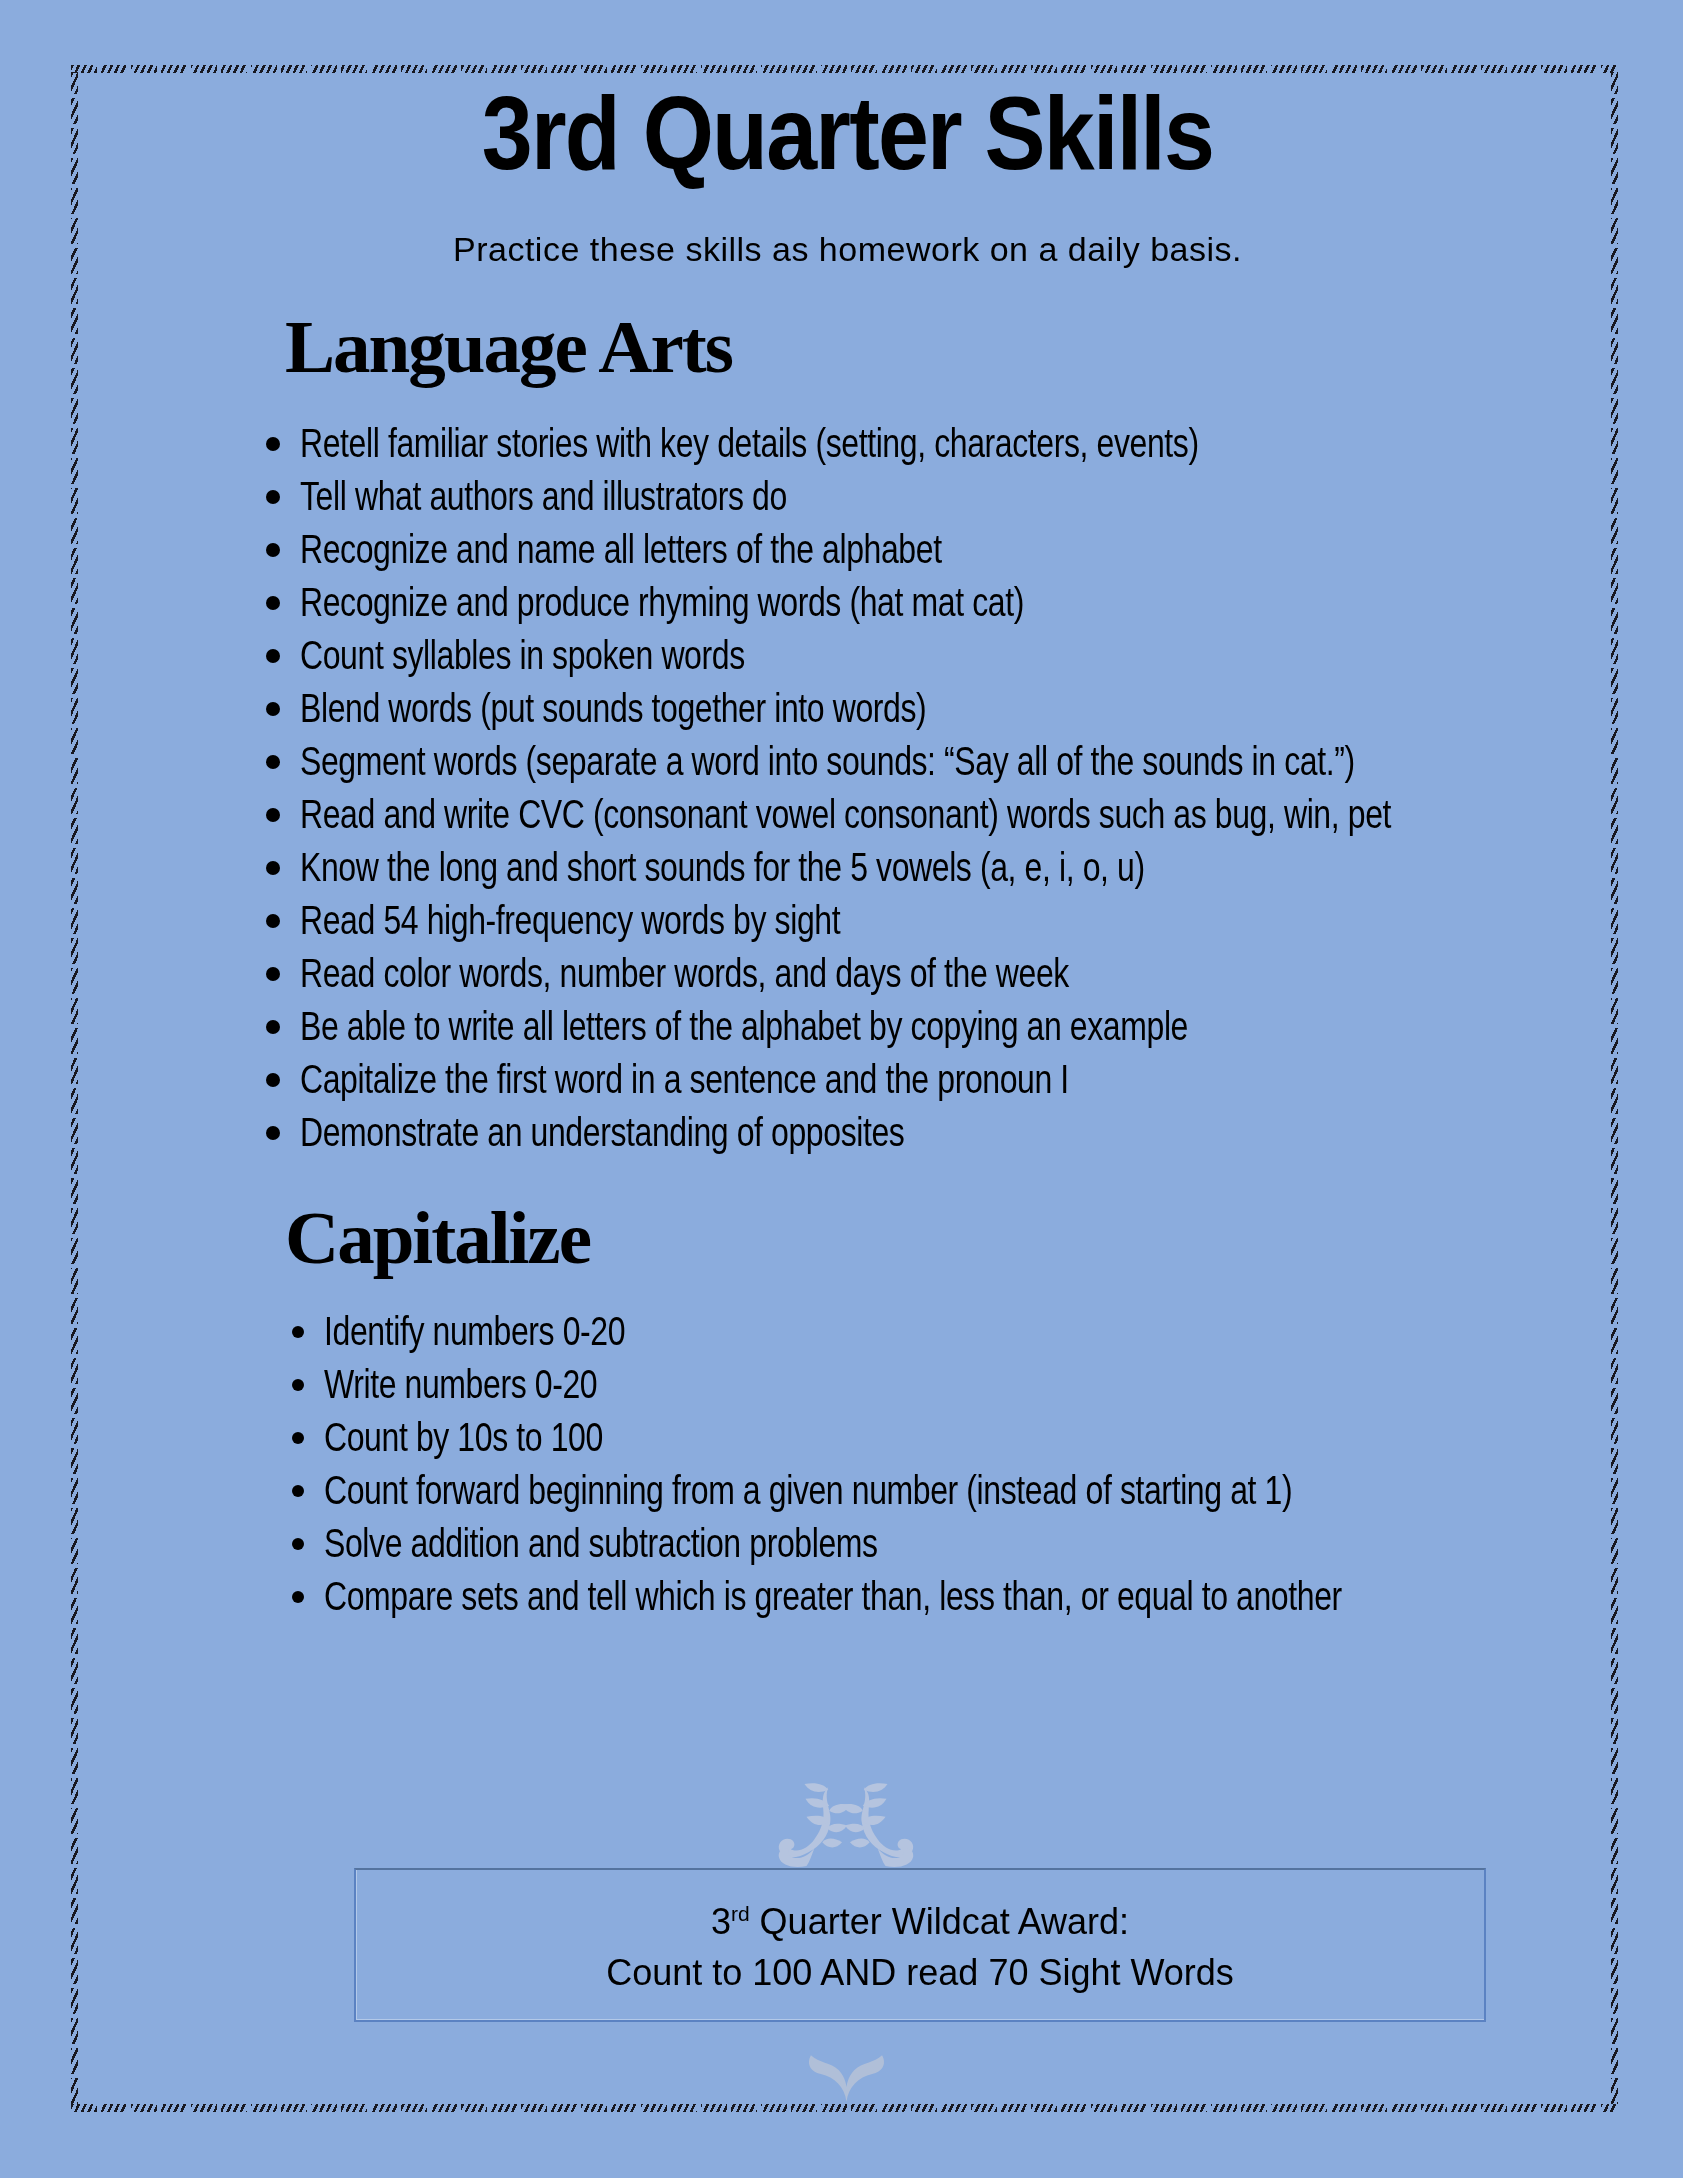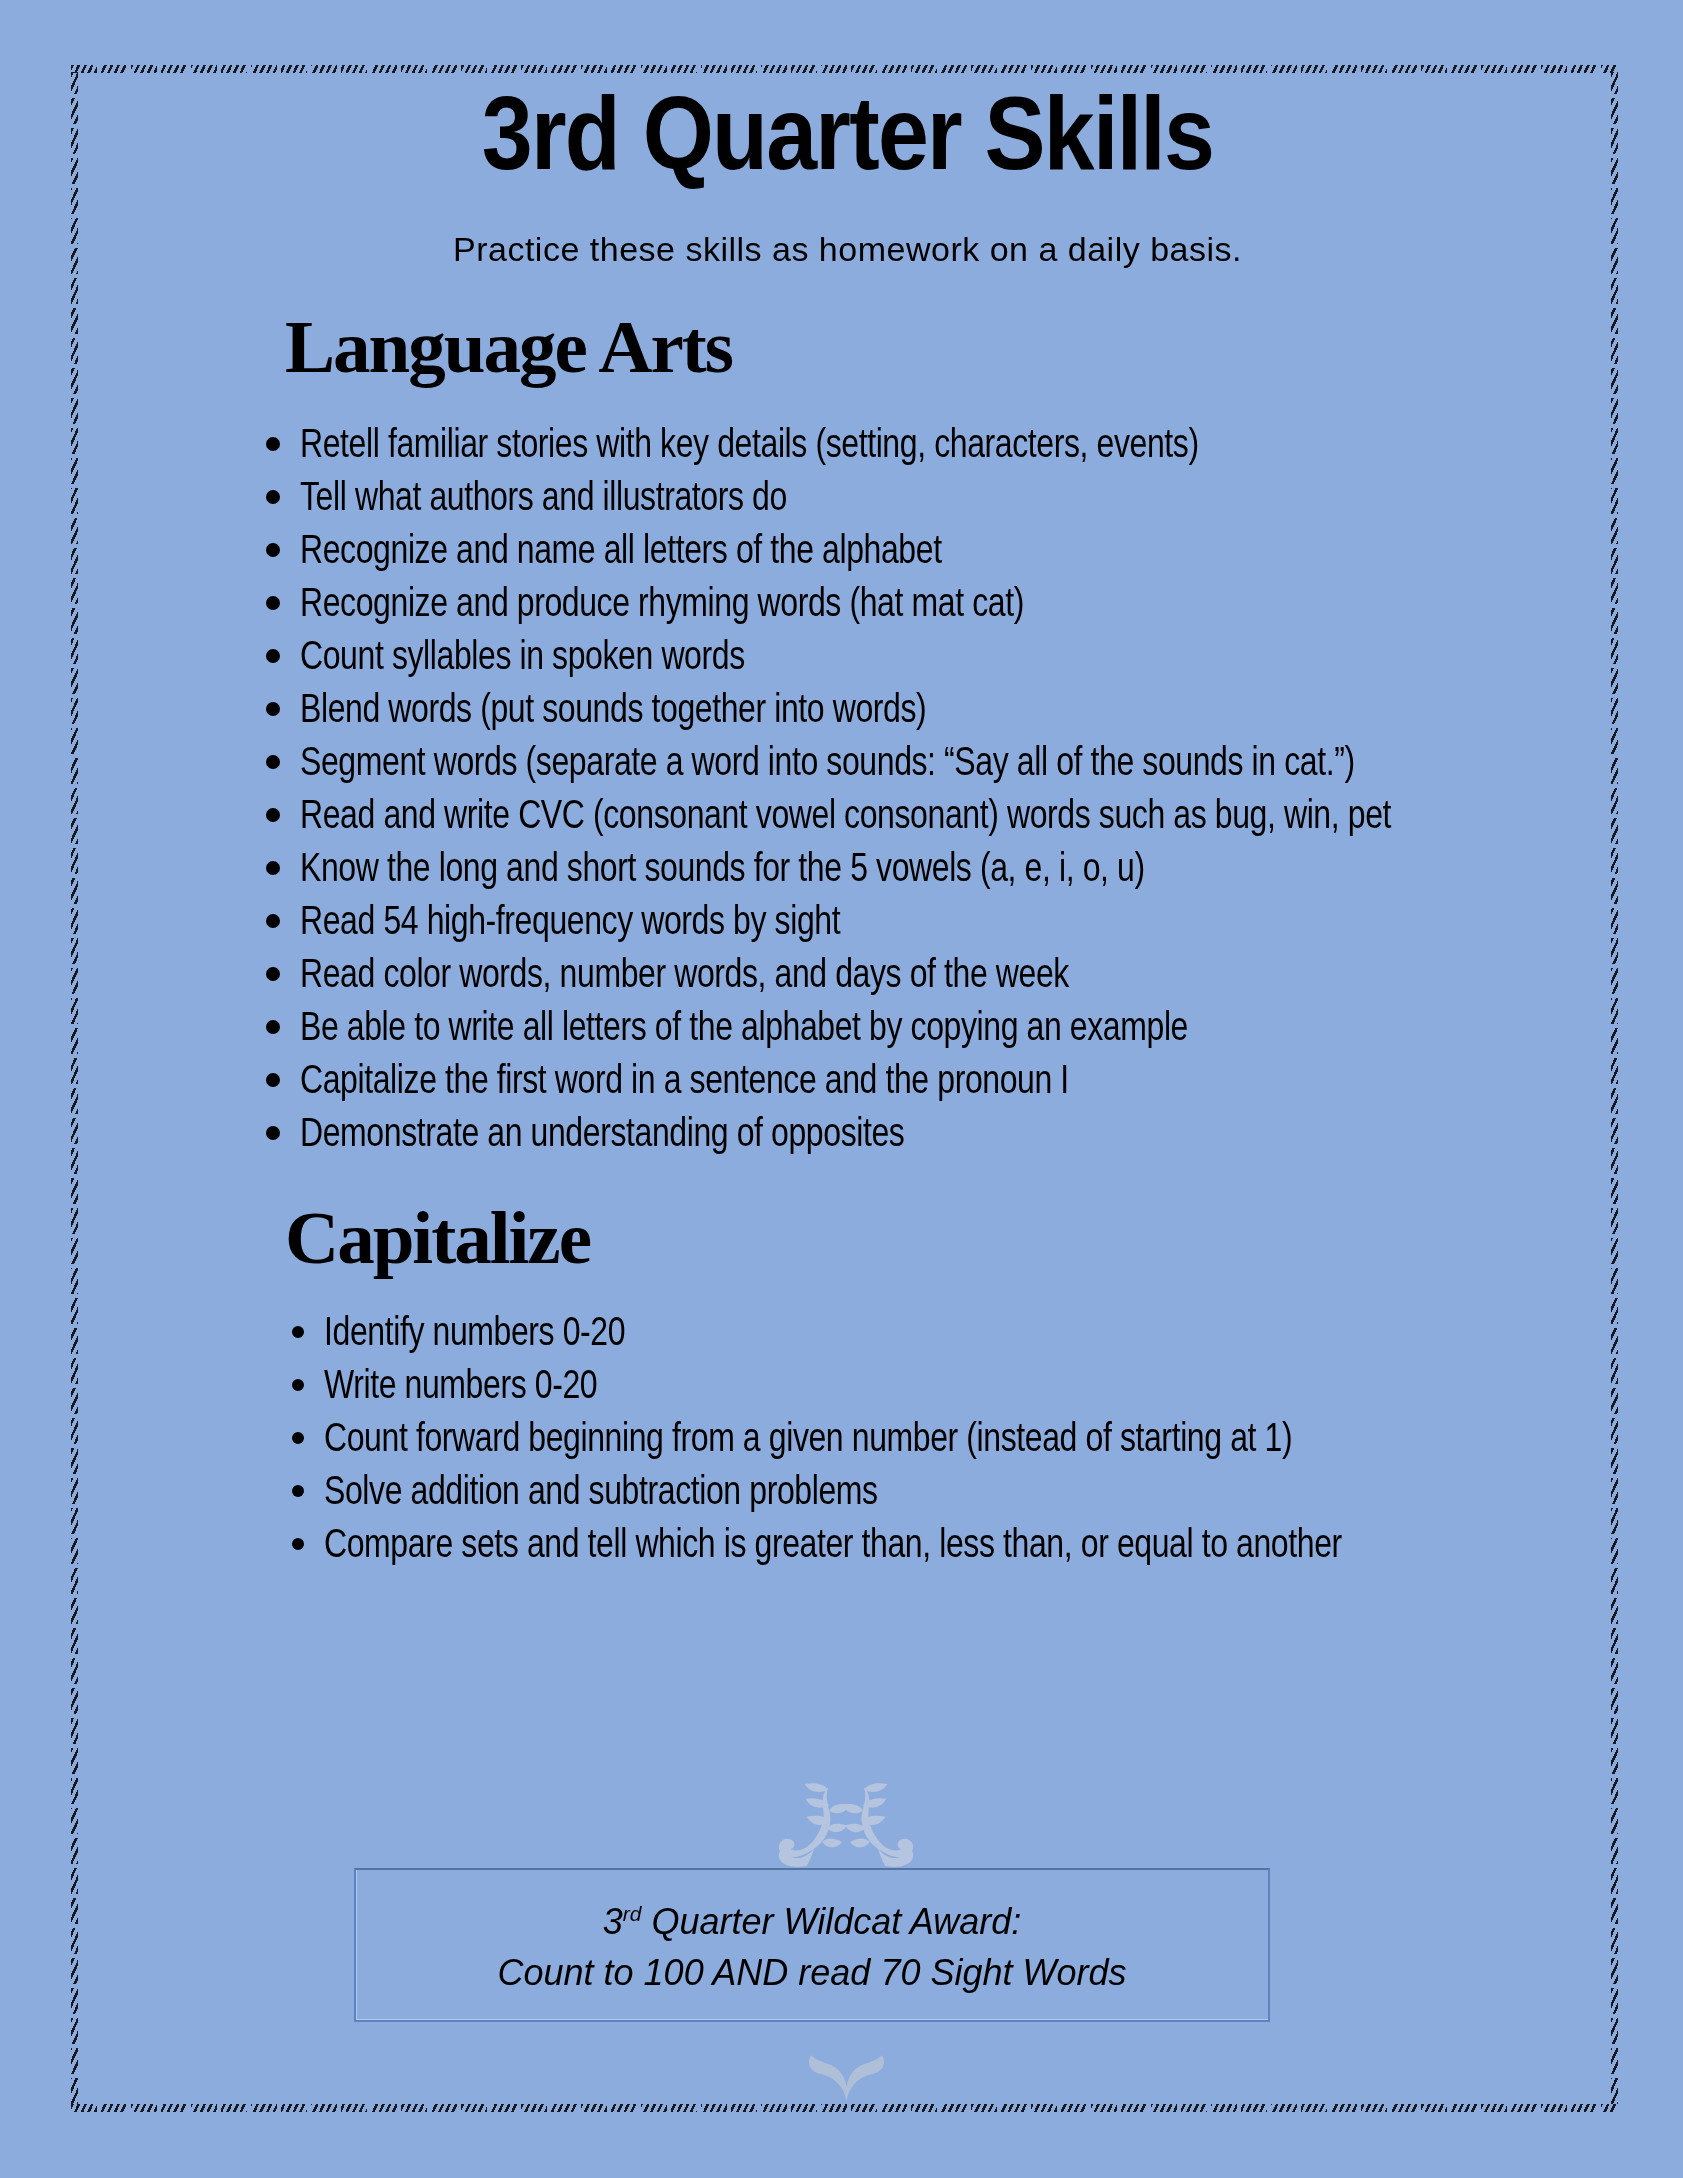--- a/index.html
+++ b/index.html
@@ -109,28 +109,27 @@
 
   
   .flourish-top    { position: absolute; left: 767px; top: 1783px; width: 158px; height: 87px; }
   .flourish-bottom { position: absolute; left: 804px; top: 2053px; width: 85px;  height: 50px; }
   .flourish-top svg, .flourish-bottom svg { display: block; }
 
   
   .award-box {
     position: absolute;
     left: 354px; top: 1868px;
-    width: 916px; height: 154px;
+    width: 1132px; height: 154px;
     box-sizing: border-box;
     border: 2px solid #5b82c2;
     border-top-color: #54739e;
     box-shadow: inset 1px -1px 0 rgba(255,255,255,0.35);
     text-align: center;
     padding-top: 26px;
-    font-style: italic;
   }
   .award-box p {
     margin: 0;
     font-size: 36px;
     line-height: 51px;
   }
   .award-box sup {
     font-size: 21px;
     vertical-align: super;
     line-height: 0;
@@ -198,20 +197,23 @@
   </section>
 
   <section>
     <h2 class="section-heading heading-math">Capitalize</h2>
     <ul class="skills math">
       <li>
           <span class="t">Identify numbers 0-20</span>
         </li>
       <li>
           <span class="t">Write numbers 0-20</span>
+        </li>
+      <li>
+          <span class="t">Count by 10s to 100</span>
         </li>
       <li>
           <span class="t">Count forward beginning from a given number (instead of starting at 1)</span>
         </li>
       <li>
           <span class="t">Solve addition and subtraction problems</span>
         </li>
       <li>
           <span class="t">Compare sets and tell which is greater than, less than, or equal to another</span>
         </li>

